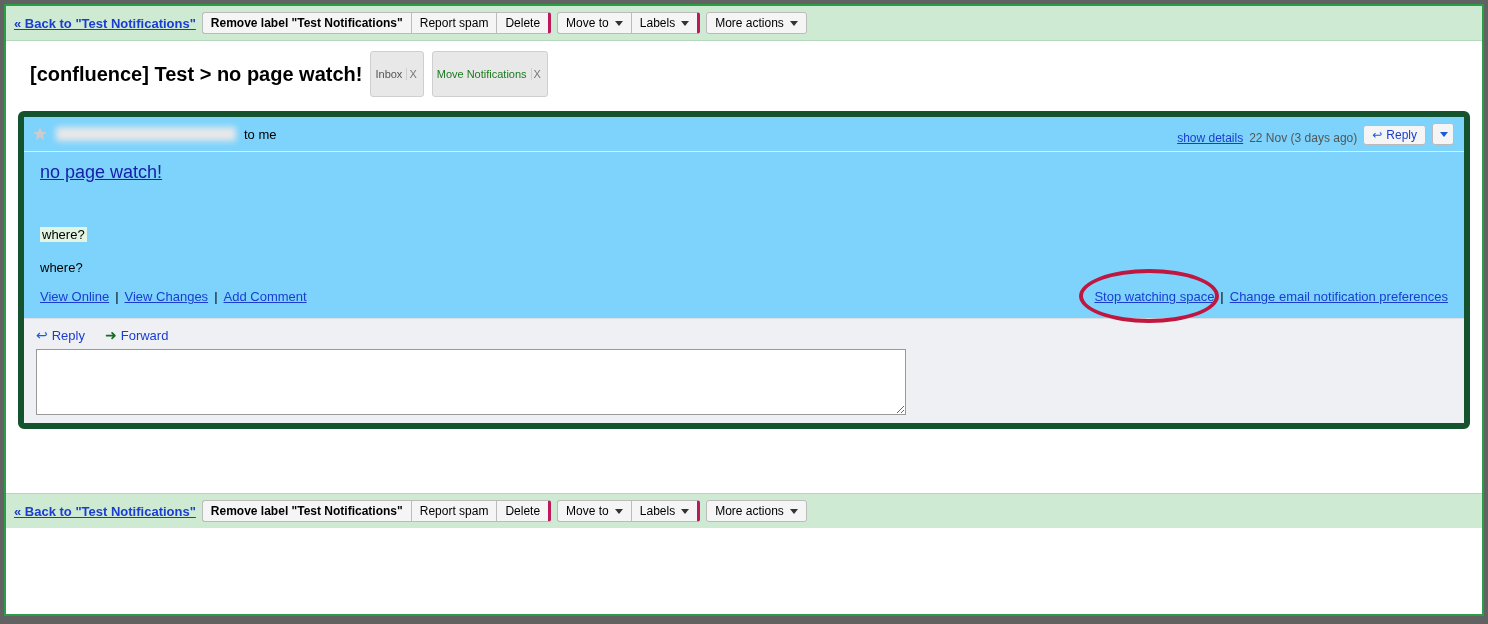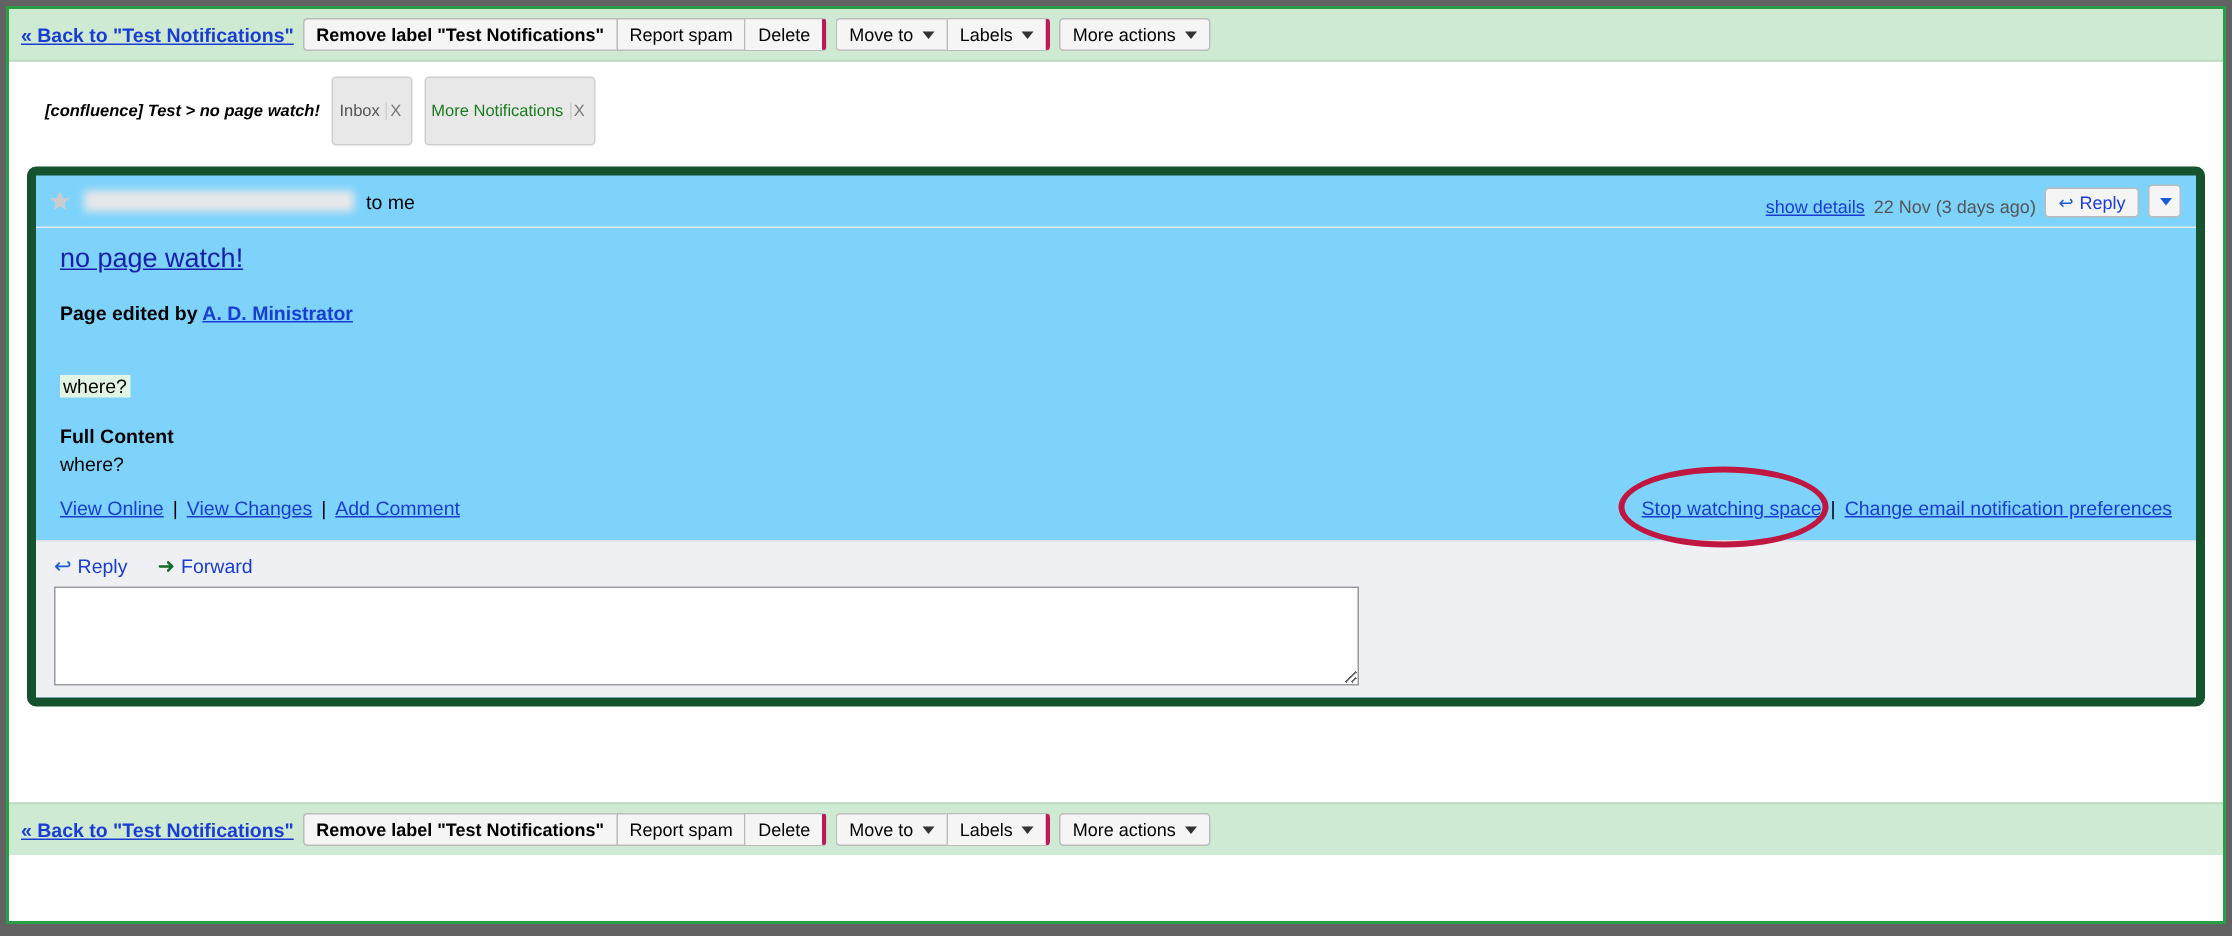--- a/index.html
+++ b/index.html
@@ -66,23 +66,22 @@
     border-top: 5px solid #333;
     margin-left: 2px;
   }
   .subject-row {
     padding: 10px 12px 4px 24px;
     display: flex;
     align-items: center;
     gap: 8px;
   }
   .subject {
-    font-size: 11px;
+    font-size: 20px;
     font-weight: bold;
-    font-style: italic;
   }
   .label-chip {
     background: #e8e8e8;
     border: 1px solid #cfcfcf;
     border-radius: 3px;
     font-size: 11px;
     padding: 16px 4px;
     display: inline-flex;
     align-items: center;
     gap: 4px;
@@ -255,21 +254,21 @@
         </button>
   </div>
 
   <div class="subject-row">
     <span class="subject">[confluence] Test &gt; no page watch!</span>
     <span class="label-chip">
       <span>Inbox</span>
       <span class="chip-x">X</span>
     </span>
     <span class="label-chip green">
-      <span>More Notifications</span>
+      <span>Move Notifications</span>
       <span class="chip-x">X</span>
     </span>
   </div>
 
   <div class="msg-card">
     <div class="msg-head">
       <svg class="star" viewBox="0 0 24 24">
             <path fill="currentColor" d="M12 2l3 7h7l-5.5 4.5L18 21l-6-4-6 4 1.5-7.5L2 9h7z"></path>
           </svg>
       <span class="blurred"></span>
@@ -284,31 +283,27 @@
         </span>
         <span class="dd-arrow">
           <span class="caret"></span>
         </span>
       </div>
     </div>
 
     <div class="msg-body">
       <a class="title-link">no page watch!</a>
 
-      <div class="body-line body-bold">
-        <span>Page edited by </span><a class="link">A. D. Ministrator</a>
-      </div>
 
       <div style="height:26px"></div>
 
       <div class="body-line"><span class="hl">where?</span></div>
 
       <div style="height:10px"></div>
 
-      <div class="body-line body-bold">Full Content</div>
       <div class="body-line">where?</div>
 
       <div class="footer-links">
         <a class="link">View Online</a>
         <span>|</span>
         <a class="link">View Changes</a>
         <span>|</span>
         <a class="link">Add Comment</a>
 
         <div class="footer-right">

